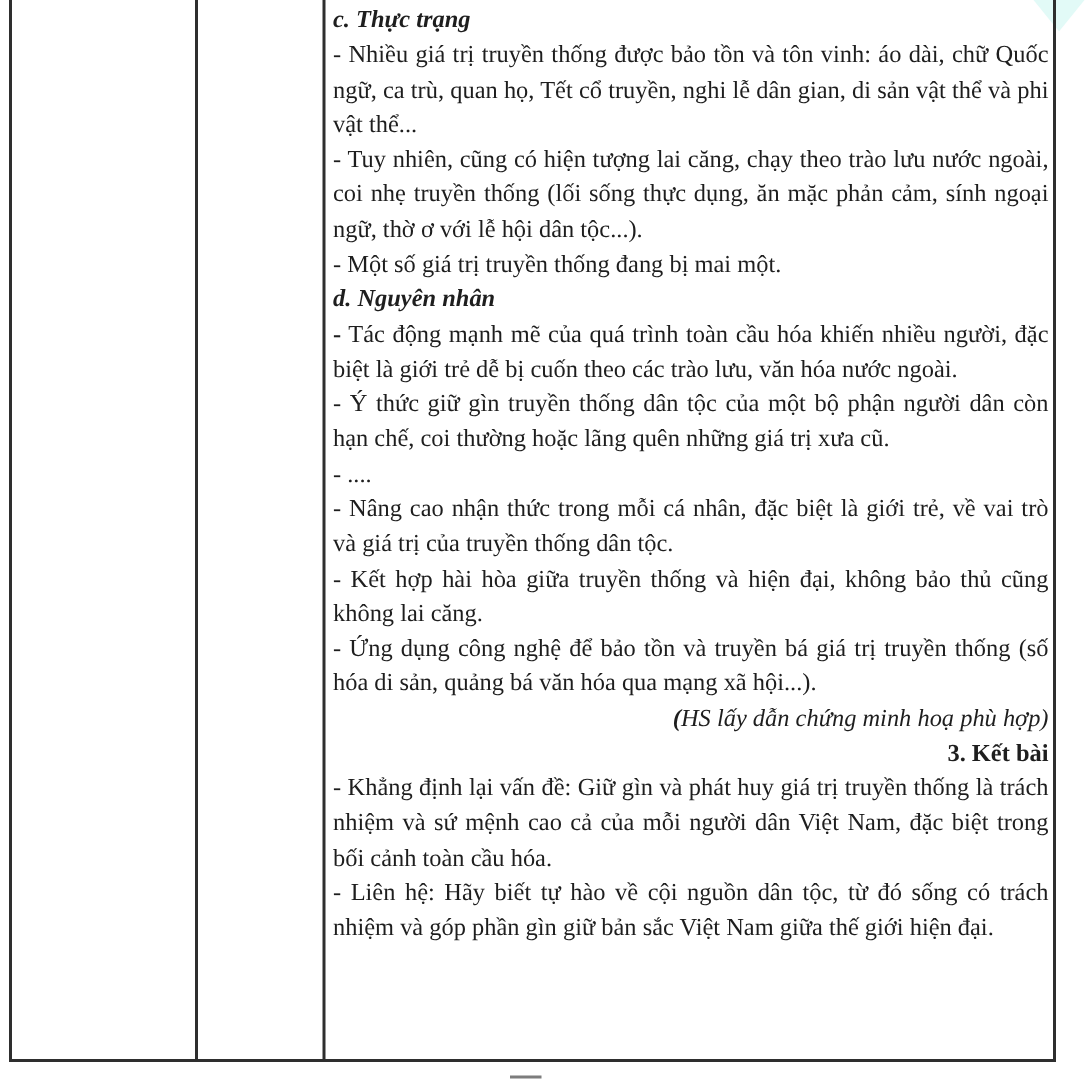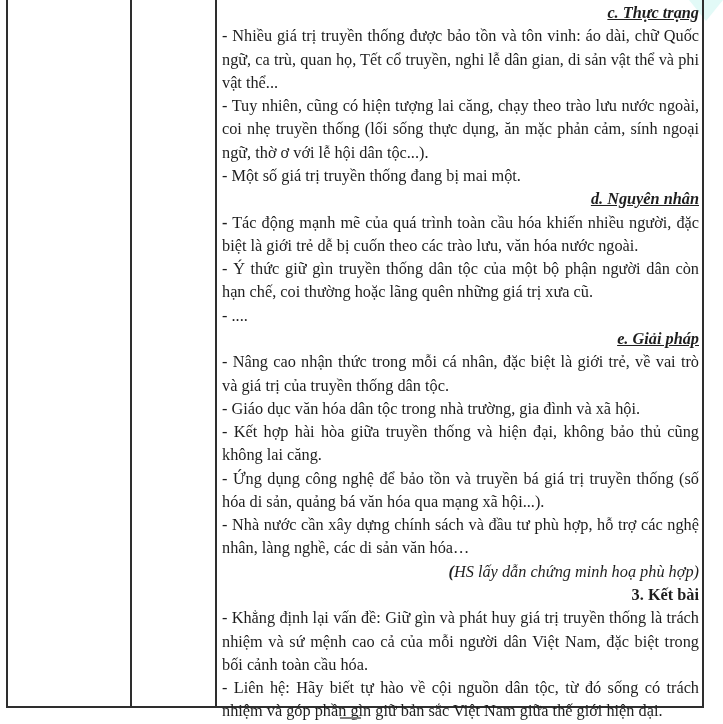--- a/index.html
+++ b/index.html
@@ -53,22 +53,21 @@
     line-height: 23.28px;
     text-align: justify;
   }
   .content-cell p {
     margin: 0;
     padding: 0;
   }
   .para.heading-bold-italic {
     font-weight: bold;
     font-style: italic;
-    text-align: right;
-    text-decoration: underline;
+    text-align: left;
   }
   .para.heading-bold {
     font-weight: bold;
     text-align: right;
   }
   .para.italic {
     font-style: italic;
     text-align: right;
   }
   
@@ -108,25 +107,22 @@
 
 <div class="content-cell" id="content-cell">
     <p class="para heading-bold-italic">c. Thực trạng</p>
     <p class="para normal">- Nhiều giá trị truyền thống được bảo tồn và tôn vinh: áo dài, chữ Quốc ngữ, ca trù, quan họ, Tết cổ truyền, nghi lễ dân gian, di sản vật thể và phi vật thể...</p>
     <p class="para normal">- Tuy nhiên, cũng có hiện tượng lai căng, chạy theo trào lưu nước ngoài, coi nhẹ truyền thống (lối sống thực dụng, ăn mặc phản cảm, sính ngoại ngữ, thờ ơ với lễ hội dân tộc...).</p>
     <p class="para normal">- Một số giá trị truyền thống đang bị mai một.</p>
     <p class="para heading-bold-italic">d. Nguyên nhân</p>
     <p class="para normal"><b>-</b> Tác động mạnh mẽ của quá trình toàn cầu hóa khiến nhiều người, đặc biệt là giới trẻ dễ bị cuốn theo các trào lưu, văn hóa nước ngoài.</p>
     <p class="para normal">- Ý thức giữ gìn truyền thống dân tộc của một bộ phận người dân còn hạn chế, coi thường hoặc lãng quên những giá trị xưa cũ.</p>
     <p class="para normal">- ....</p>
-    <p class="para heading-bold-italic">e. Giải pháp</p>
     <p class="para normal">- Nâng cao nhận thức trong mỗi cá nhân, đặc biệt là giới trẻ, về vai trò và giá trị của truyền thống dân tộc.</p>
-    <p class="para normal">- Giáo dục văn hóa dân tộc trong nhà trường, gia đình và xã hội.</p>
     <p class="para normal">- Kết hợp hài hòa giữa truyền thống và hiện đại, không bảo thủ cũng không lai căng.</p>
     <p class="para normal">- Ứng dụng công nghệ để bảo tồn và truyền bá giá trị truyền thống (số hóa di sản, quảng bá văn hóa qua mạng xã hội...).</p>
-    <p class="para normal">- Nhà nước cần xây dựng chính sách và đầu tư phù hợp, hỗ trợ các nghệ nhân, làng nghề, các di sản văn hóa…</p>
     <p class="para italic"><b>(</b>HS lấy dẫn chứng minh hoạ phù hợp)</p>
     <p class="para heading-bold">3. Kết bài</p>
     <p class="para normal">- Khẳng định lại vấn đề: Giữ gìn và phát huy giá trị truyền thống là trách nhiệm và sứ mệnh cao cả của mỗi người dân Việt Nam, đặc biệt trong bối cảnh toàn cầu hóa.</p>
     <p class="para normal">- Liên hệ: Hãy biết tự hào về cội nguồn dân tộc, từ đó sống có trách nhiệm và góp phần gìn giữ bản sắc Việt Nam giữa thế giới hiện đại.</p>
   </div>
 
 <div class="footer-dash"></div>
 
 </body></html>

